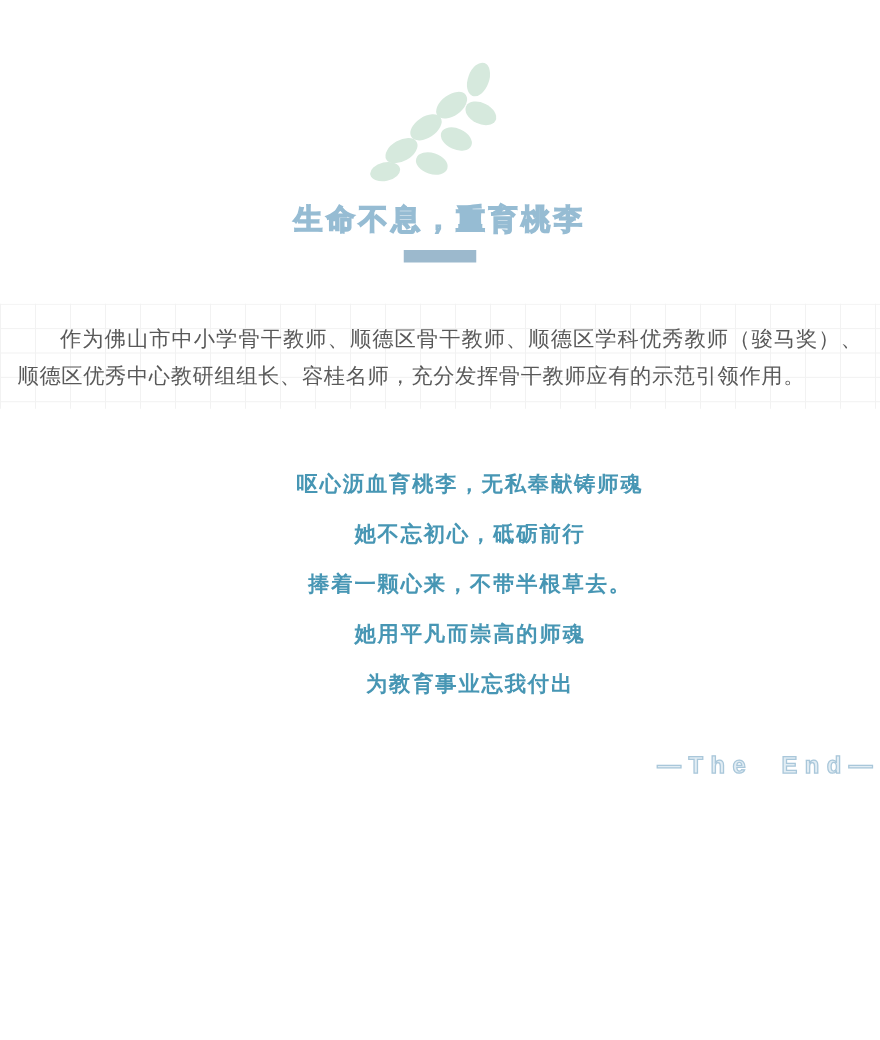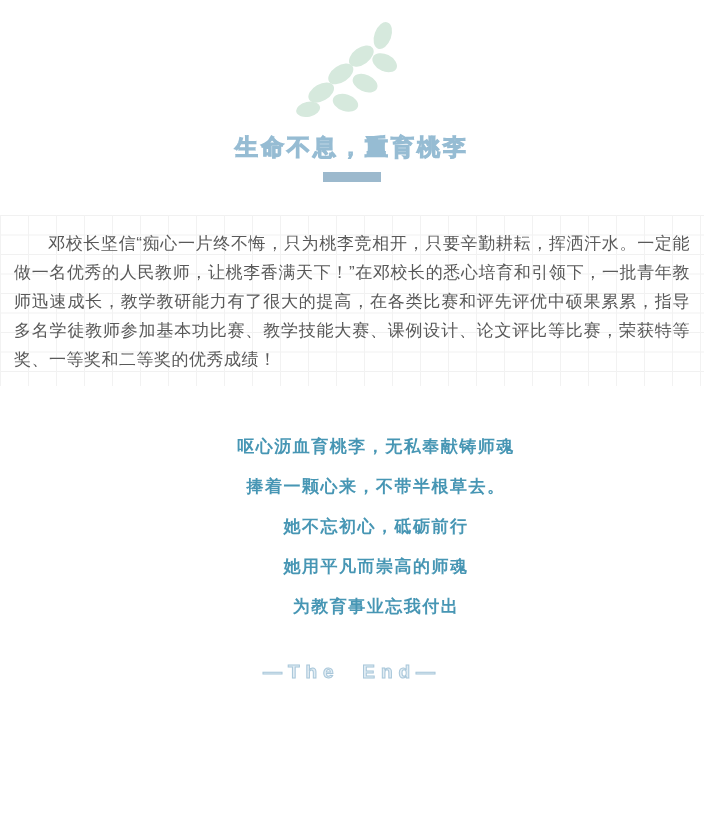--- a/index.html
+++ b/index.html
@@ -12,21 +12,21 @@
   }
   .page {
     position: relative;
     width: 704px;
     height: 832px;
     overflow: hidden;
     background: #ffffff;
   }
 
   
-  .header { text-align: center; padding-top: 16px; }
+  .header { text-align: center; padding-top: 44px; }
   .leaf-wrap { height: 114px; }
   .leaf-wrap svg { width: 112px; height: 112px; }
   .title {
     margin-top: 2px;
     font-size: 23px;
     font-weight: bold;
     letter-spacing: 3px;
     color: #c9dce9;
     -webkit-text-stroke: 1.1px #96bcd3;
   }
@@ -63,21 +63,21 @@
     font-size: 17px;
     font-weight: bold;
     letter-spacing: 1.5px;
     padding-left: 48px;
   }
   .poem-line { height: 40px; line-height: 20px; }
 
   
   .footer {
     margin-top: 24px;
-    text-align: center;
+    text-align: right;
     font-size: 19px;
     font-weight: bold;
     letter-spacing: 6px;
     white-space: pre;
     color: #e2edf4;
     -webkit-text-stroke: 1px #a9c7da;
   }
 </style>
 </head>
 <body>
@@ -97,26 +97,26 @@
           <ellipse cx="53" cy="93" rx="14" ry="9" transform="rotate(18 53 93)"></ellipse>
           <ellipse cx="13" cy="100" rx="13" ry="8" transform="rotate(-12 13 100)"></ellipse>
         </g>
       </svg>
     </div>
     <div class="title">生命不息，重育桃李</div>
     <div class="accent-bar"></div>
   </div>
 
   <div class="article">
-    <p>邓校长坚信“痴心一片终不悔，只为桃李竞相开，只要辛勤耕耘，挥洒汗水。一定能做一名优秀的人民教师，让桃李香满天下！”在邓校长的悉心培育和引领下，一批青年教师迅速成长，教学教研能力有了很大的提高，在各类比赛和评先评优中硕果累累，指导多名学徒教师参加基本功比赛、教学技能大赛、课例设计、论文评比等比赛，荣获特等奖、一等奖和二等奖的优秀成绩！</p>
+    <p>作为佛山市中小学骨干教师、顺德区骨干教师、顺德区学科优秀教师（骏马奖）、顺德区优秀中心教研组组长、容桂名师，充分发挥骨干教师应有的示范引领作用。</p>
   </div>
 
   <div class="poem">
     <div class="poem-line">呕心沥血育桃李，无私奉献铸师魂</div>
+    <div class="poem-line">她不忘初心，砥砺前行</div>
     <div class="poem-line">捧着一颗心来，不带半根草去。</div>
-    <div class="poem-line">她不忘初心，砥砺前行</div>
     <div class="poem-line">她用平凡而崇高的师魂</div>
     <div class="poem-line">为教育事业忘我付出</div>
   </div>
 
   <div class="footer">—The  End—</div>
 
 </div>
 
 </body></html>

